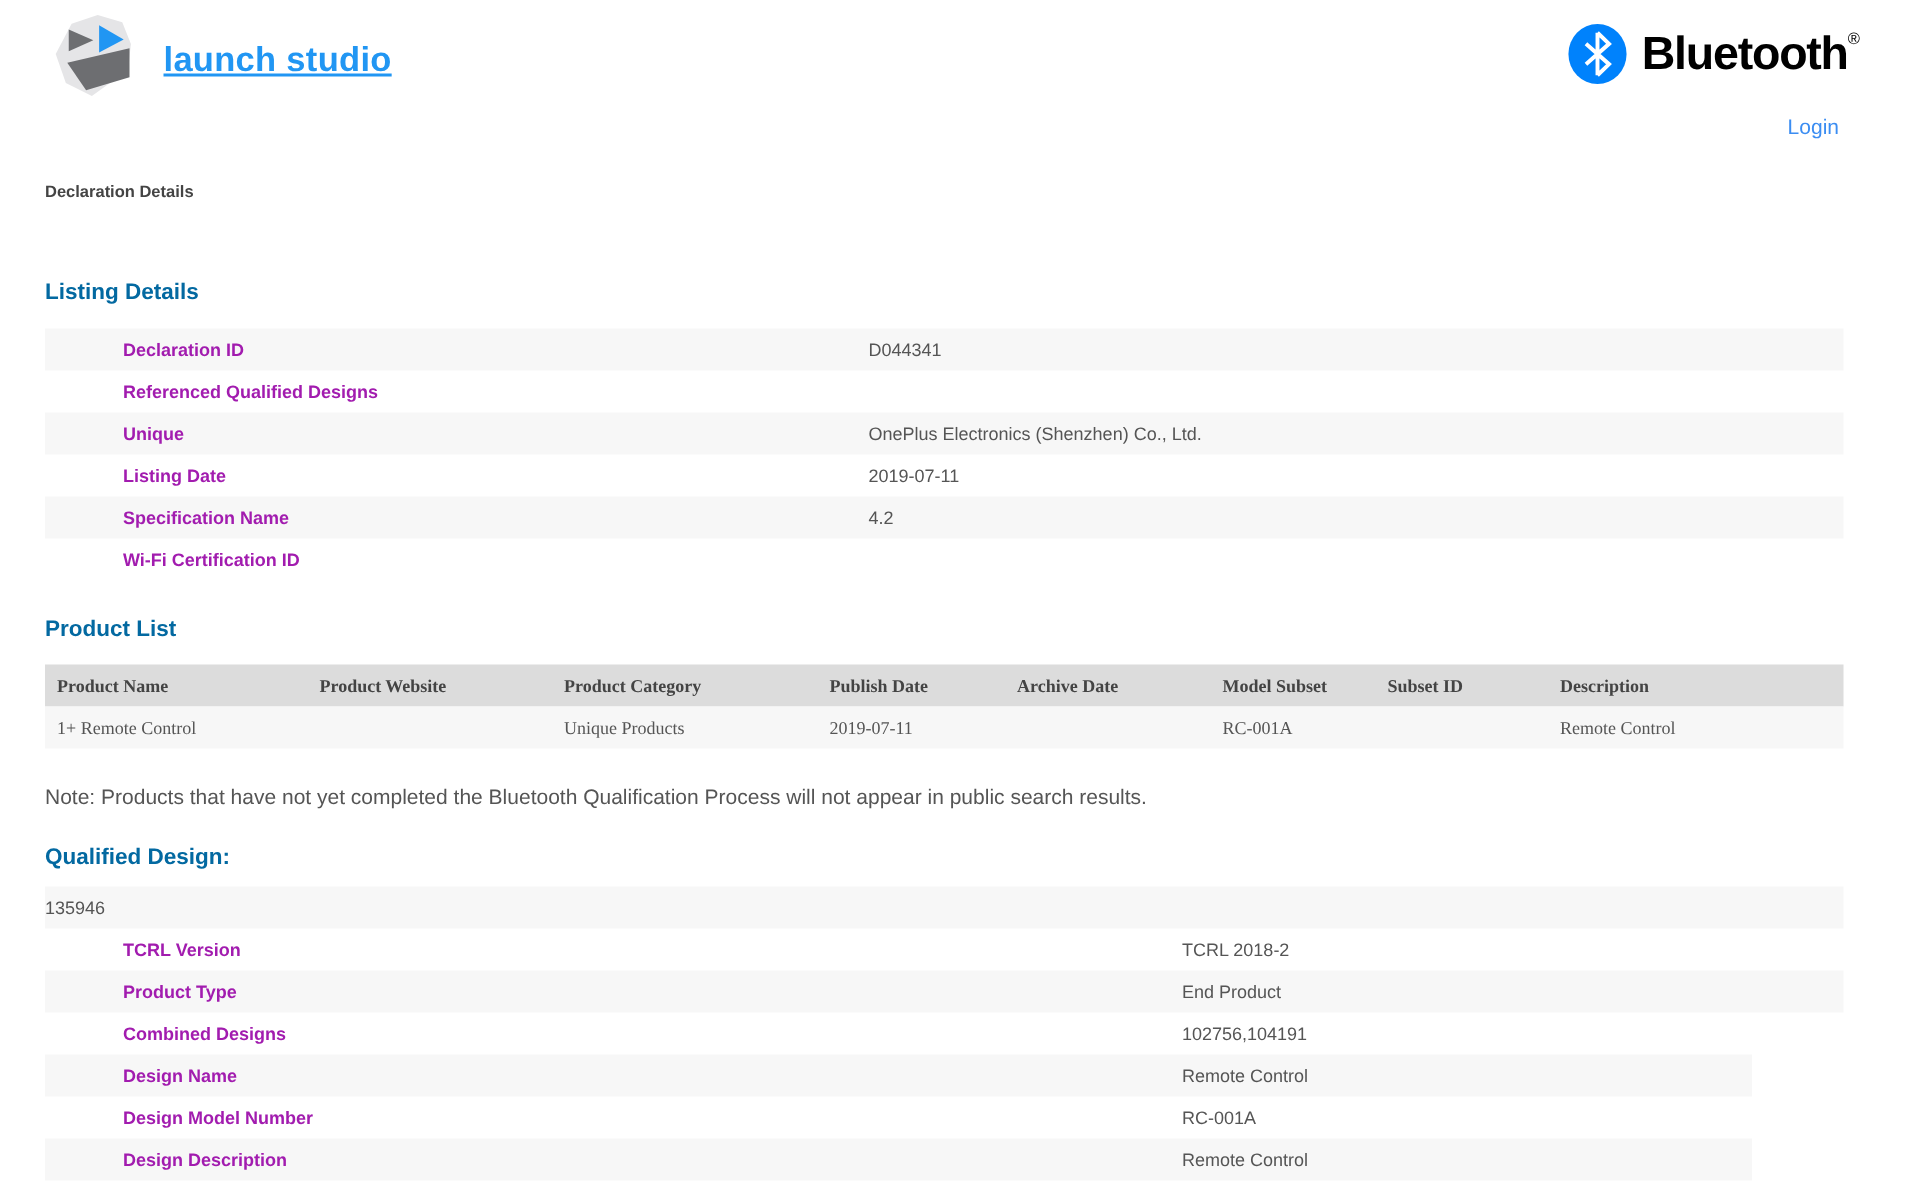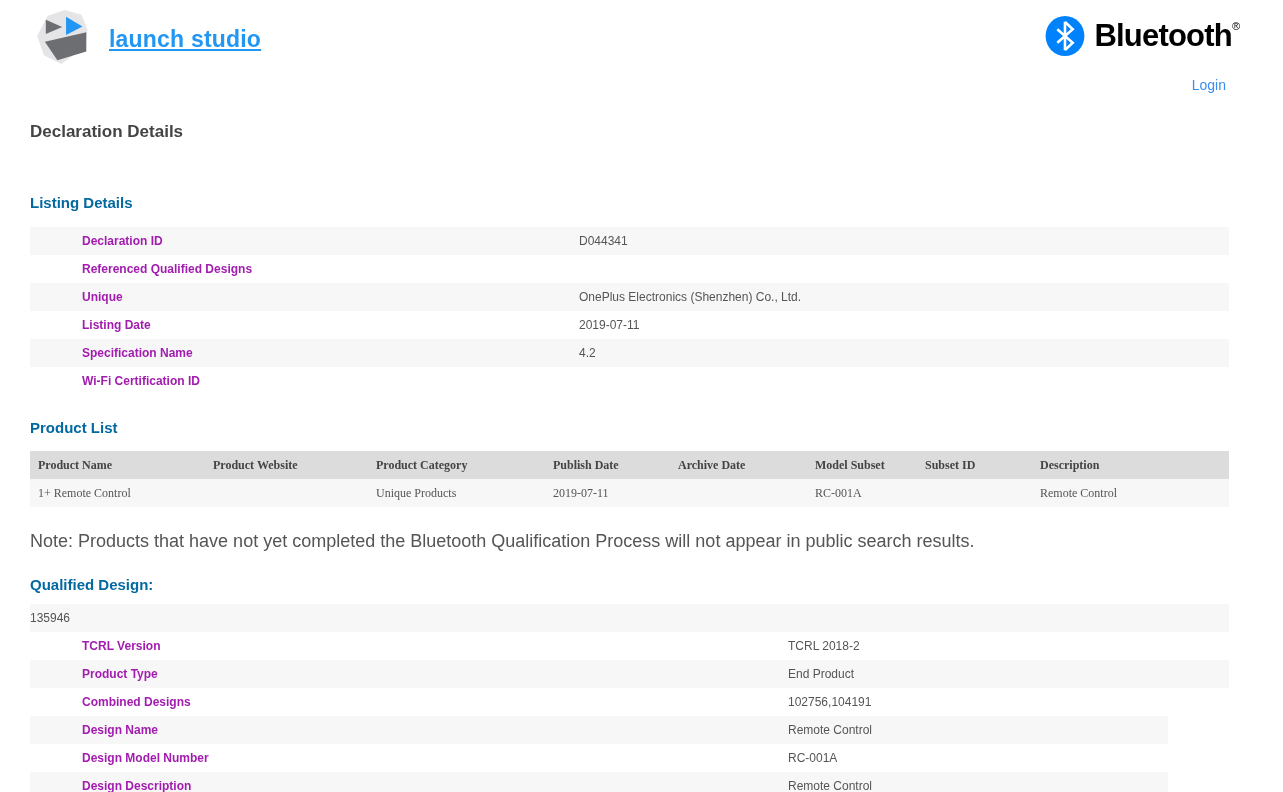--- a/index.html
+++ b/index.html
@@ -26,21 +26,21 @@
   }
   .bt-reg { font-size: 11px; color: #000; vertical-align: top; line-height: 20px; }
 
   .login-row { text-align: right; padding-right: 57px; margin-top: 12px; height: 16px; }
   .login-link {
     color: #3b8df2; font-size: 14px; text-decoration: none; cursor: pointer;
   }
 
   
   .content { margin-left: 30px; width: 1199px; }
-  .page-title { font-size: 17px; font-weight: bold; color: #444444; margin: 30px 0 0 0; }
+  .page-title { font-size: 11px; font-weight: bold; color: #444444; margin: 30px 0 0 0; }
   .section-title { font-size: 15px; font-weight: bold; color: #0369a1; margin: 0; }
   .title-listing { margin-top: 52px; }
   .title-products { margin-top: 24px; }
   .title-qualified { margin-top: 24px; }
 
   
   .kv-table { margin-top: 16px; width: 1199px; }
   .kv-table.qualified { margin-top: 11px; }
   .kv-table.design { margin-top: 0; width: 1138px; }
   .kv-row { display: flex; align-items: center; height: 28px; font-size: 12px; }
@@ -52,21 +52,21 @@
 
   
   .product-table { margin-top: 15px; width: 1199px; }
   .pt-row { display: flex; align-items: center; height: 28px; font-size: 12px; font-family: Liberation Serif, serif; }
   .pt-header { background: #dcdcdc; font-weight: bold; color: #444444; }
   .pt-data { background: #f7f7f7; color: #555555; }
   .pt-cell { padding-left: 8px; white-space: nowrap; overflow: hidden; flex-shrink: 0; }
   .c0 { width: 175px; } .c1 { width: 163px; } .c2 { width: 177px; } .c3 { width: 125px; }
   .c4 { width: 137px; } .c5 { width: 110px; } .c6 { width: 115px; } .c7 { width: 197px; flex: 1; }
 
-  .note { font-size: 18px; color: #555555; margin: 24px 0 0 0; }
+  .note { font-size: 14px; color: #555555; margin: 24px 0 0 0; }
 </style>
 </head>
 <body>
 
 <div class="topbar">
   <div class="brand">
     <span>
       <svg width="66" height="54" viewBox="0 0 66 56">
         <polygon points="30,0 47,5 53,20 51,38 26,56 8,47 1,27 12,6" fill="#e5e5e7"></polygon>
         <polygon points="10,10 27,17.5 10,25" fill="#6d6e71"></polygon>

